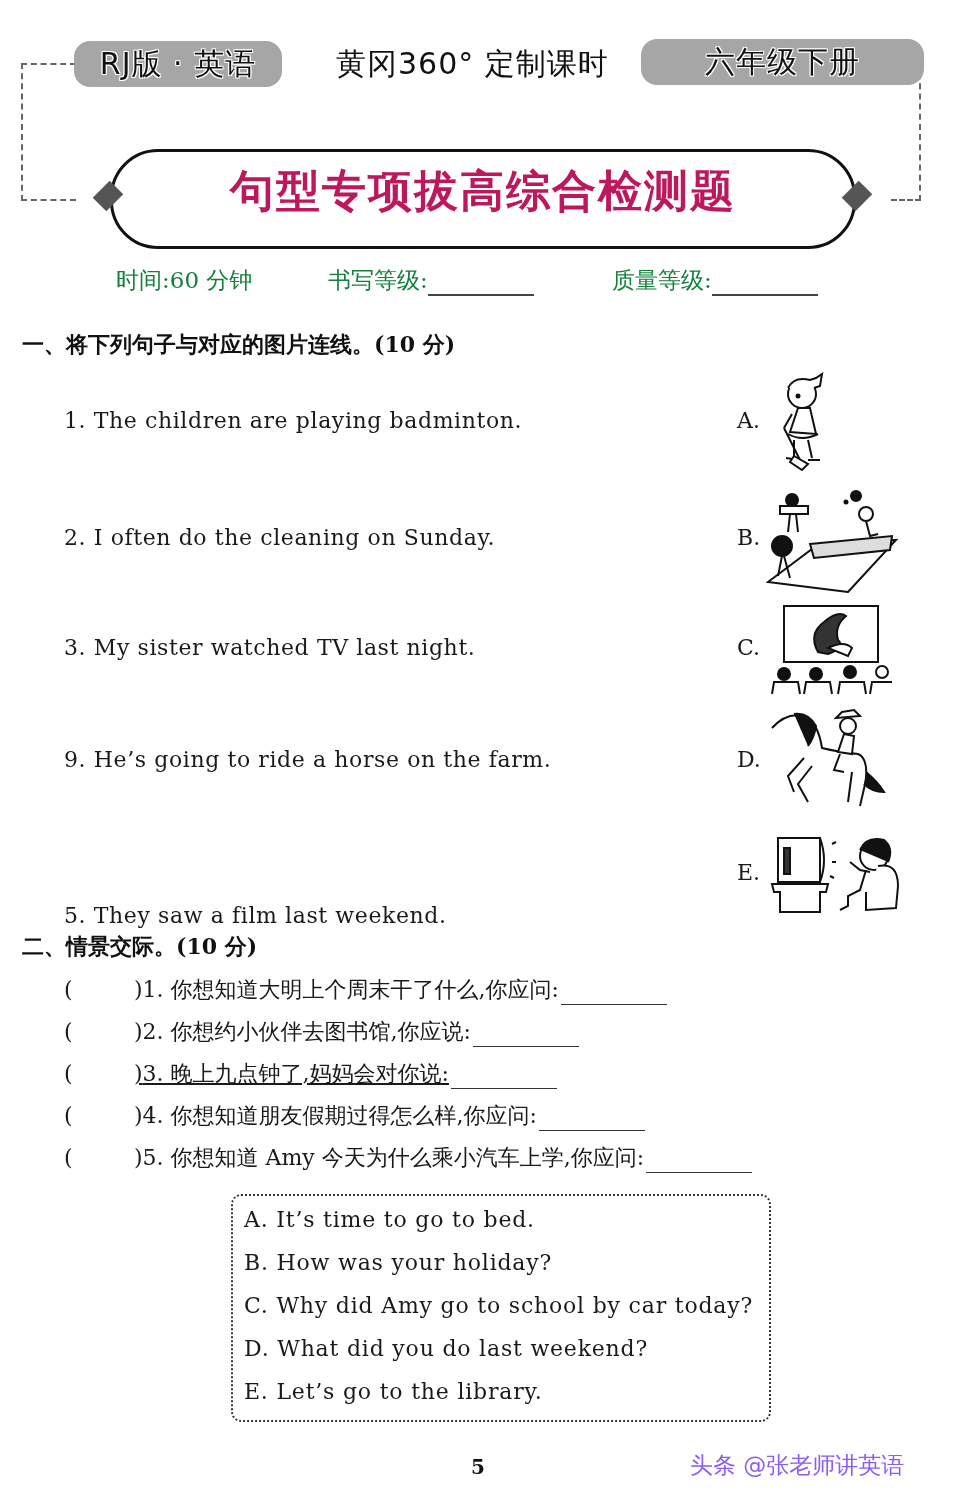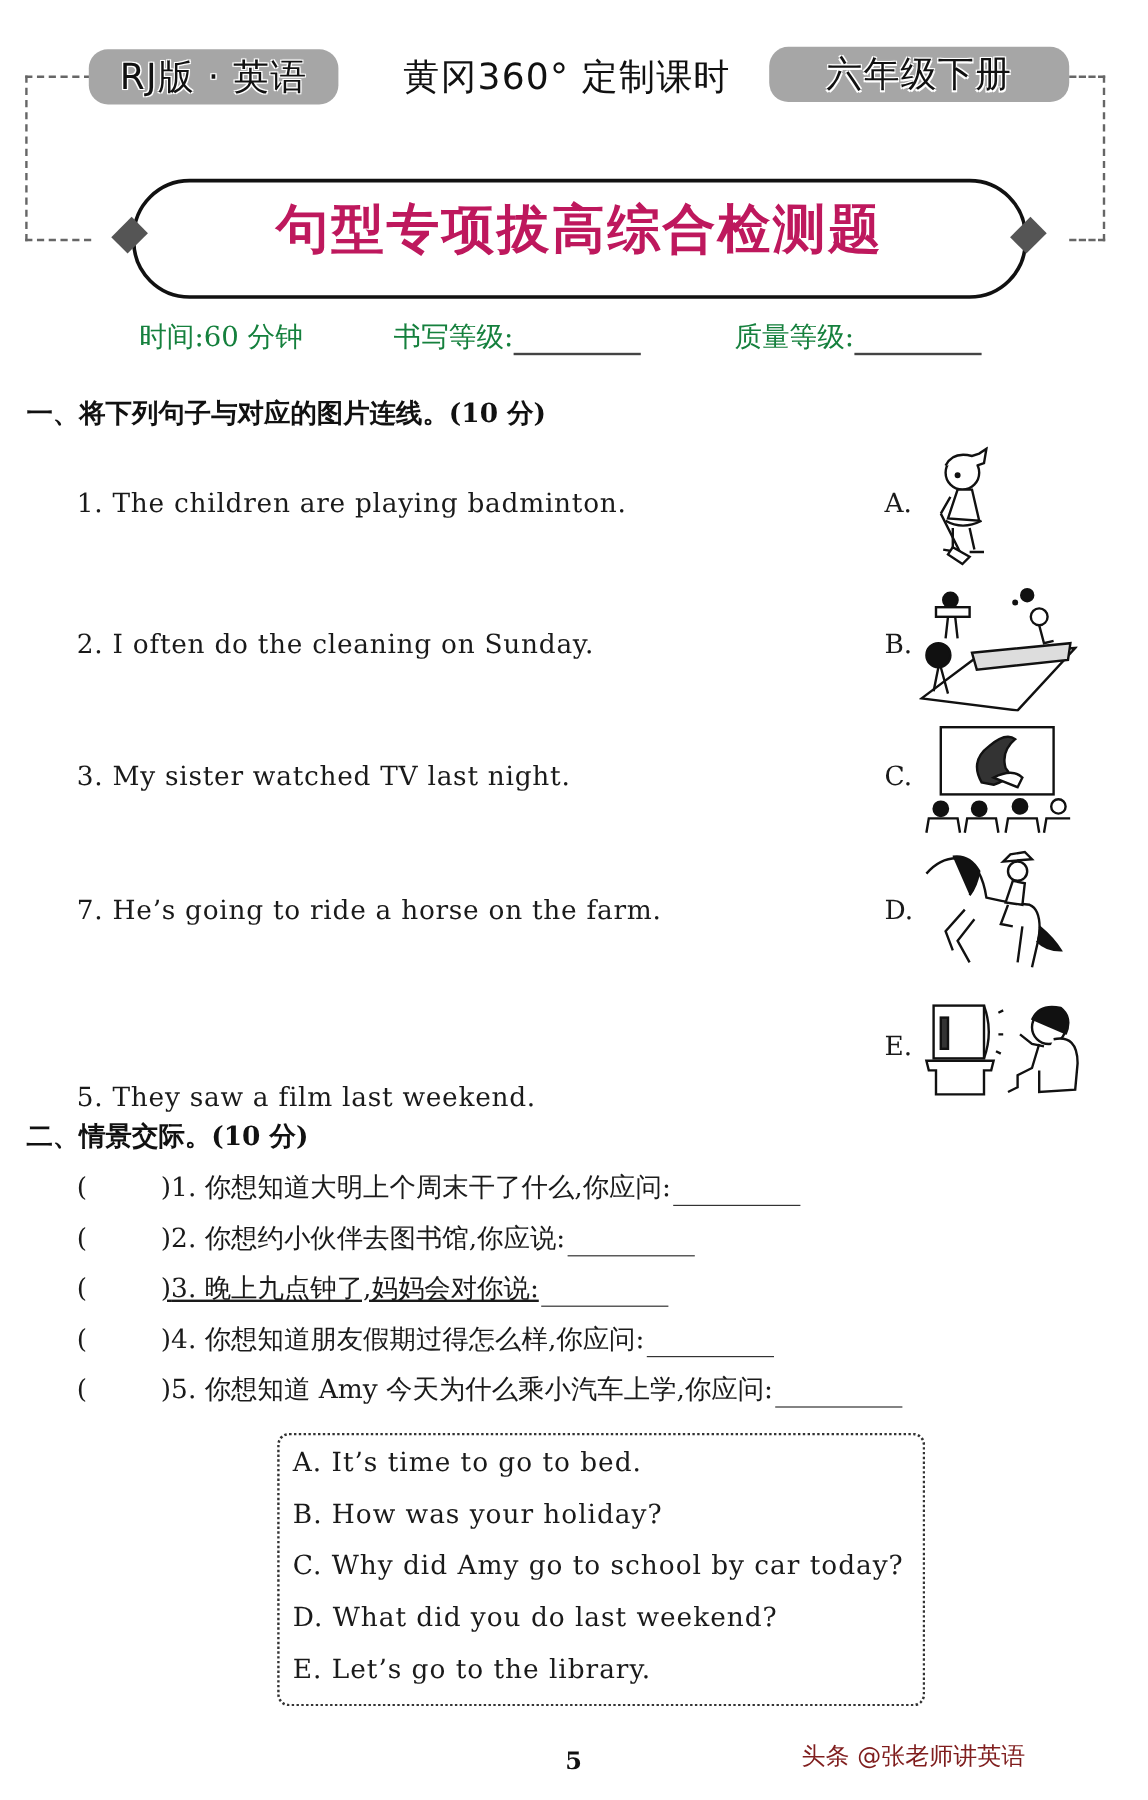--- a/index.html
+++ b/index.html
@@ -6,21 +6,21 @@
     body { width: 957px; height: 1500px; position: relative; overflow: hidden;
            font-family: "DejaVu Serif", "Liberation Serif", serif; color: #1a1a1a; }
 
     
     .pill { position: absolute; background: #a6a6a6; border-radius: 16px; height: 46px;
             display: flex; align-items: center; justify-content: center;
             font-family: "DejaVu Sans", "Liberation Sans", sans-serif; font-size: 30px;
             color: #111; letter-spacing: 1px;
             text-shadow: -1px -1px 0 #fff, 1px -1px 0 #fff, -1px 1px 0 #fff, 1px 1px 0 #fff, 0 0 2px #fff; }
     .pill-left { left: 74px; top: 41px; width: 208px; }
-    .pill-right { left: 641px; top: 39px; width: 250px; }
+    .pill-right { left: 641px; top: 39px; width: 283px; }
     .header-mid { position: absolute; left: 336px; top: 44px; font-family: "DejaVu Sans", "Liberation Sans", sans-serif;
                   font-size: 30px; color: #111; letter-spacing: 1px; white-space: nowrap; text-align: center; }
     .dash-l { position: absolute; left: 21px; top: 63px; width: 53px; height: 134px;
               border-top: 2px dashed #666; border-left: 2px dashed #666; border-bottom: 2px dashed #666; }
     .dash-r { position: absolute; left: 891px; top: 63px; width: 28px; height: 134px;
               border-top: 2px dashed #666; border-right: 2px dashed #666; border-bottom: 2px dashed #666; }
 
     .title-frame { position: absolute; left: 110px; top: 149px; width: 740px; height: 94px;
                    border: 3px solid #111; border-radius: 48px; background: #fff; }
     .diamond { position: absolute; width: 24px; height: 24px; background: #555;
@@ -42,22 +42,22 @@
 
     .q-row { position: absolute; left: 64px; font-size: 22px; color: #1a1a1a; white-space: nowrap; }
     .q-row .paren { display: inline-block; width: 70px; }
     .q-row .line { display: inline-block; border-bottom: 1.5px solid #333; width: 106px; height: 22px; vertical-align: bottom; margin-left: 2px; }
 
     .answer-box { position: absolute; left: 231px; top: 1194px; width: 536px; height: 224px;
                   border: 2px dotted #333; border-radius: 10px; }
     .answer-opt { position: absolute; left: 244px; font-size: 22px; color: #1a1a1a; white-space: nowrap; letter-spacing: 0.8px; }
 
     .page-num { position: absolute; left: 471px; top: 1455px; font-size: 20px; font-weight: bold; color: #111; }
-    .watermark { position: absolute; left: 668px; top: 1450px; font-family: "DejaVu Sans", "Liberation Sans", sans-serif;
-                 font-size: 20px; color: #7f1d1d;
+    .watermark { position: absolute; left: 690px; top: 1450px; font-family: "DejaVu Sans", "Liberation Sans", sans-serif;
+                 font-size: 23px; color: #8b5cf6;
                  text-shadow: -1px -1px 0 #fff, 1px 1px 0 #fff; }
   </style>
 </head>
 <body>
 
 <div class="dash-l"></div>
 <div class="dash-r"></div>
 
 <div class="pill pill-left">
   <span>RJ版 · 英语</span>
@@ -78,21 +78,21 @@
 </div>
 <div class="meta-row" style="left:612px;">
   <span>质量等级:</span><span class="blank" style="width:106px;"></span>
 </div>
 
 <div class="section-title" style="top:330px;">一、将下列句子与对应的图片连线。(10 分)</div>
 
 <div class="sentence" style="top:408px;">1. The children are playing badminton.</div>
 <div class="sentence" style="top:525px;">2. I often do the cleaning on Sunday.</div>
 <div class="sentence" style="top:635px;">3. My sister watched TV last night.</div>
-<div class="sentence" style="top:747px;">7. He’s going to ride a horse on the farm.</div>
+<div class="sentence" style="top:747px;">9. He’s going to ride a horse on the farm.</div>
 <div class="sentence" style="top:860px;margin-top:43px;">5. They saw a film last weekend.</div>
 
 <div class="opt-label" style="top:408px;">A.</div>
 <div class="opt-label" style="top:525px;">B.</div>
 <div class="opt-label" style="top:635px;">C.</div>
 <div class="opt-label" style="top:747px;">D.</div>
 <div class="opt-label" style="top:860px;">E.</div>
 
 <svg class="pic" style="left:772px; top:372px;" width="70" height="100" viewBox="0 0 70 100">
   <g fill="none" stroke="#111" stroke-width="2">

